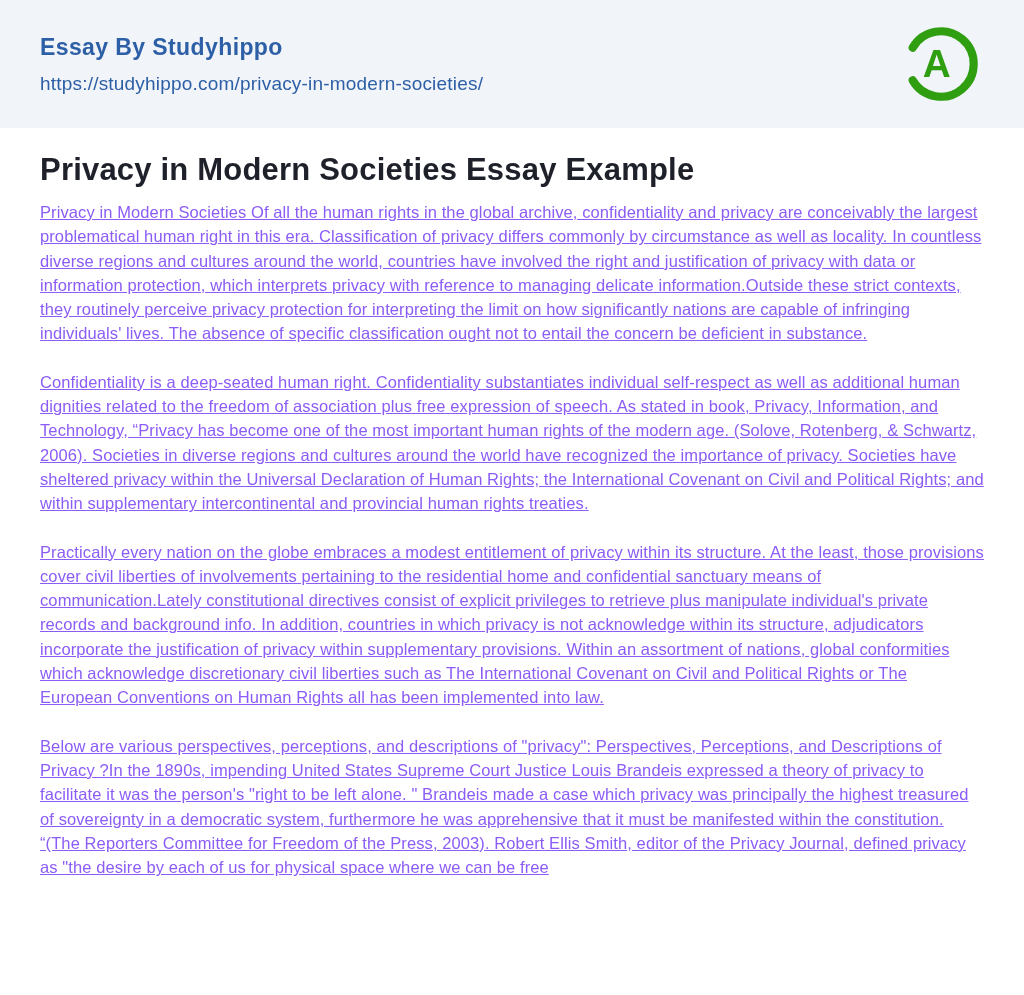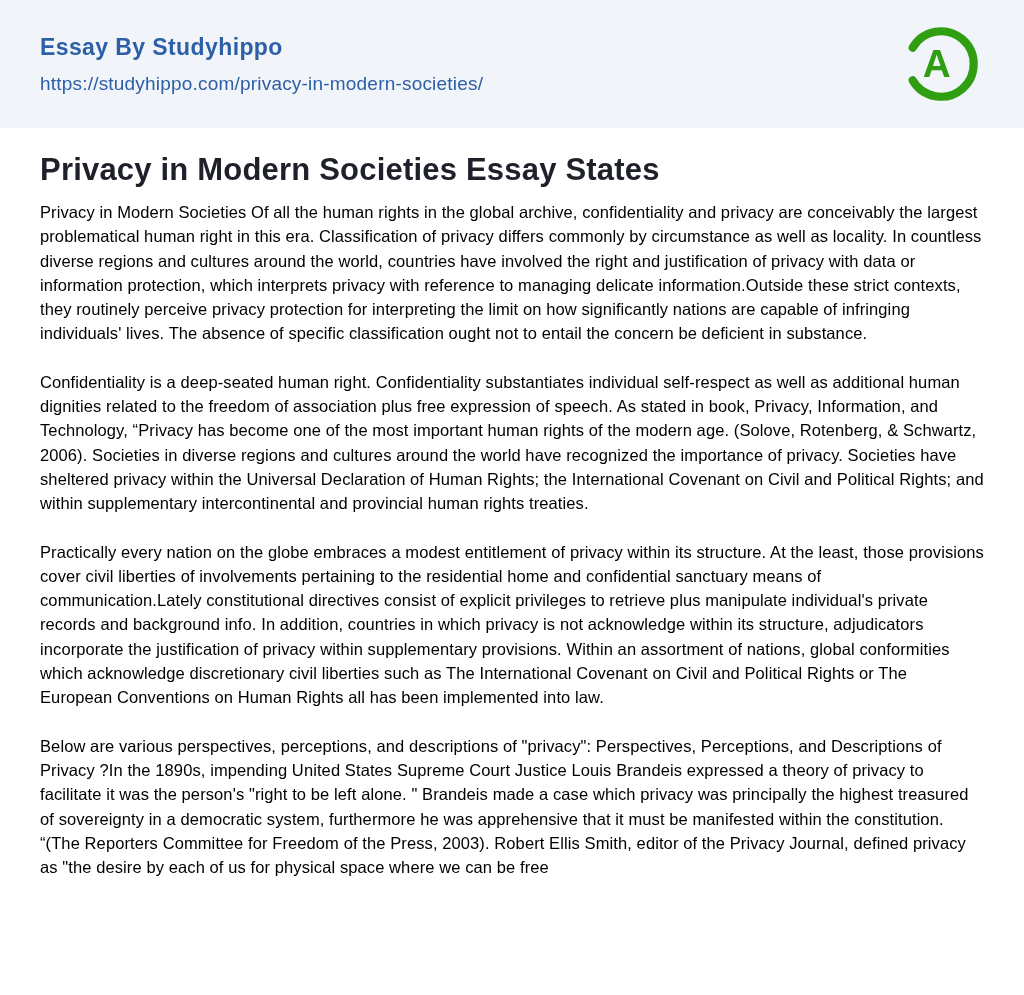--- a/index.html
+++ b/index.html
@@ -38,42 +38,43 @@
     padding: 24px 40px 0 40px;
   }
   .essay-title {
     color: #1e212a;
     font-size: 31px;
     font-weight: 700;
     letter-spacing: 0.2px;
     margin: 0 0 12px 0;
   }
   .content p {
-    color: #000000;
+    color: #8b5cf6;
     font-size: 16.5px;
     line-height: 24.3px;
     letter-spacing: 0.1px;
     margin: 0 0 24px 0;
+    text-decoration: underline;
   }
 </style>
 </head>
 <body>
 
 <header class="site-header">
   <div class="header-text">
     <div class="site-title">Essay By Studyhippo</div>
     <a class="site-url" href="#">https://studyhippo.com/privacy-in-modern-societies/</a>
   </div>
   <div class="logo">
     <svg viewBox="0 0 100 100" aria-hidden="true">
       <path d="M 17.1 31 A 38 38 0 1 1 17.1 69" fill="none" stroke="#2f9e11" stroke-width="9.5" stroke-linecap="round"></path>
       <text x="45" y="65.5" text-anchor="middle" font-family="Liberation Sans, DejaVu Sans, sans-serif" font-size="45" font-weight="600" fill="#2f9e11">A</text>
     </svg>
   </div>
 </header>
 
 <main class="content">
-  <h1 class="essay-title">Privacy in Modern Societies Essay States</h1>
+  <h1 class="essay-title">Privacy in Modern Societies Essay Example</h1>
   <p>Privacy in Modern Societies Of all the human rights in the global archive, confidentiality and privacy are conceivably the largest problematical human right in this era. Classification of privacy differs commonly by circumstance as well as locality. In countless diverse regions and cultures around the world, countries have involved the right and justification of privacy with data or information protection, which interprets privacy with reference to managing delicate information.Outside these strict contexts, they routinely perceive privacy protection for interpreting the limit on how significantly nations are capable of infringing individuals' lives. The absence of specific classification ought not to entail the concern be deficient in substance.</p>
   <p>Confidentiality is a deep-seated human right. Confidentiality substantiates individual self-respect as well as additional human dignities related to the freedom of association plus free expression of speech. As stated in book, Privacy, Information, and Technology, “Privacy has become one of the most important human rights of the modern age. (Solove, Rotenberg, &amp; Schwartz, 2006). Societies in diverse regions and cultures around the world have recognized the importance of privacy. Societies have sheltered privacy within the Universal Declaration of Human Rights; the International Covenant on Civil and Political Rights; and within supplementary intercontinental and provincial human rights treaties.</p>
   <p>Practically every nation on the globe embraces a modest entitlement of privacy within its structure. At the least, those provisions cover civil liberties of involvements pertaining to the residential home and confidential sanctuary means of communication.Lately constitutional directives consist of explicit privileges to retrieve plus manipulate individual's private records and background info. In addition, countries in which privacy is not acknowledge within its structure, adjudicators incorporate the justification of privacy within supplementary provisions. Within an assortment of nations, global conformities which acknowledge discretionary civil liberties such as The International Covenant on Civil and Political Rights or The European Conventions on Human Rights all has been implemented into law.</p>
   <p>Below are various perspectives, perceptions, and descriptions of "privacy": Perspectives, Perceptions, and Descriptions of Privacy ?In the 1890s, impending United States Supreme Court Justice Louis Brandeis expressed a theory of privacy to facilitate it was the person's "right to be left alone. " Brandeis made a case which privacy was principally the highest treasured of sovereignty in a democratic system, furthermore he was apprehensive that it must be manifested within the constitution. “(The Reporters Committee for Freedom of the Press, 2003). Robert Ellis Smith, editor of the Privacy Journal, defined privacy as "the desire by each of us for physical space where we can be free</p>
 </main>
 
 </body></html>

